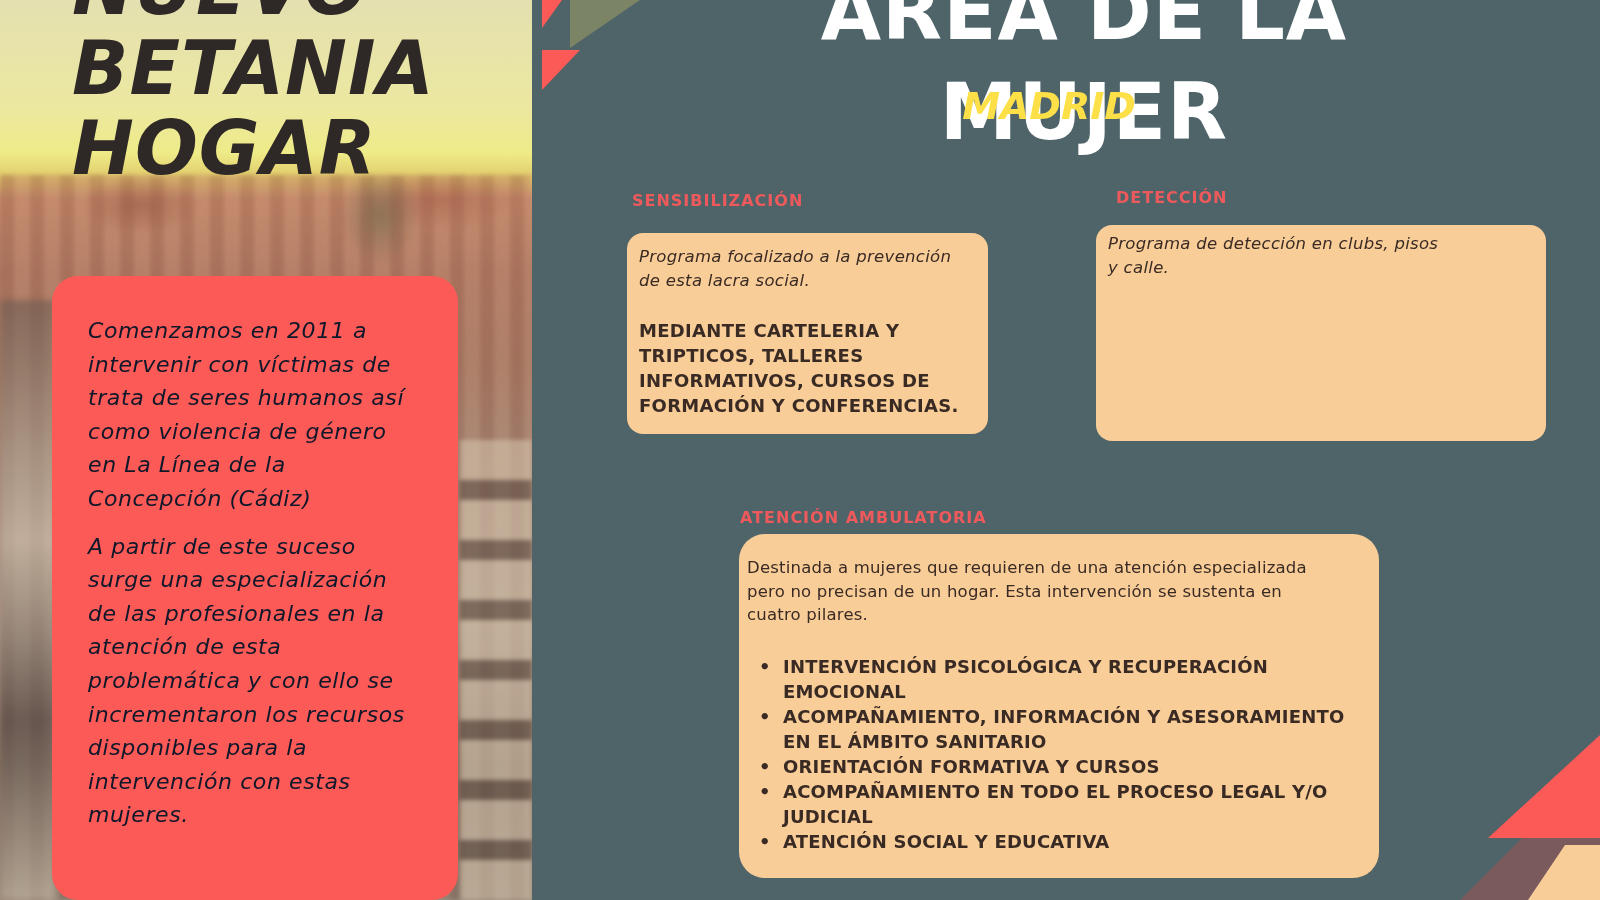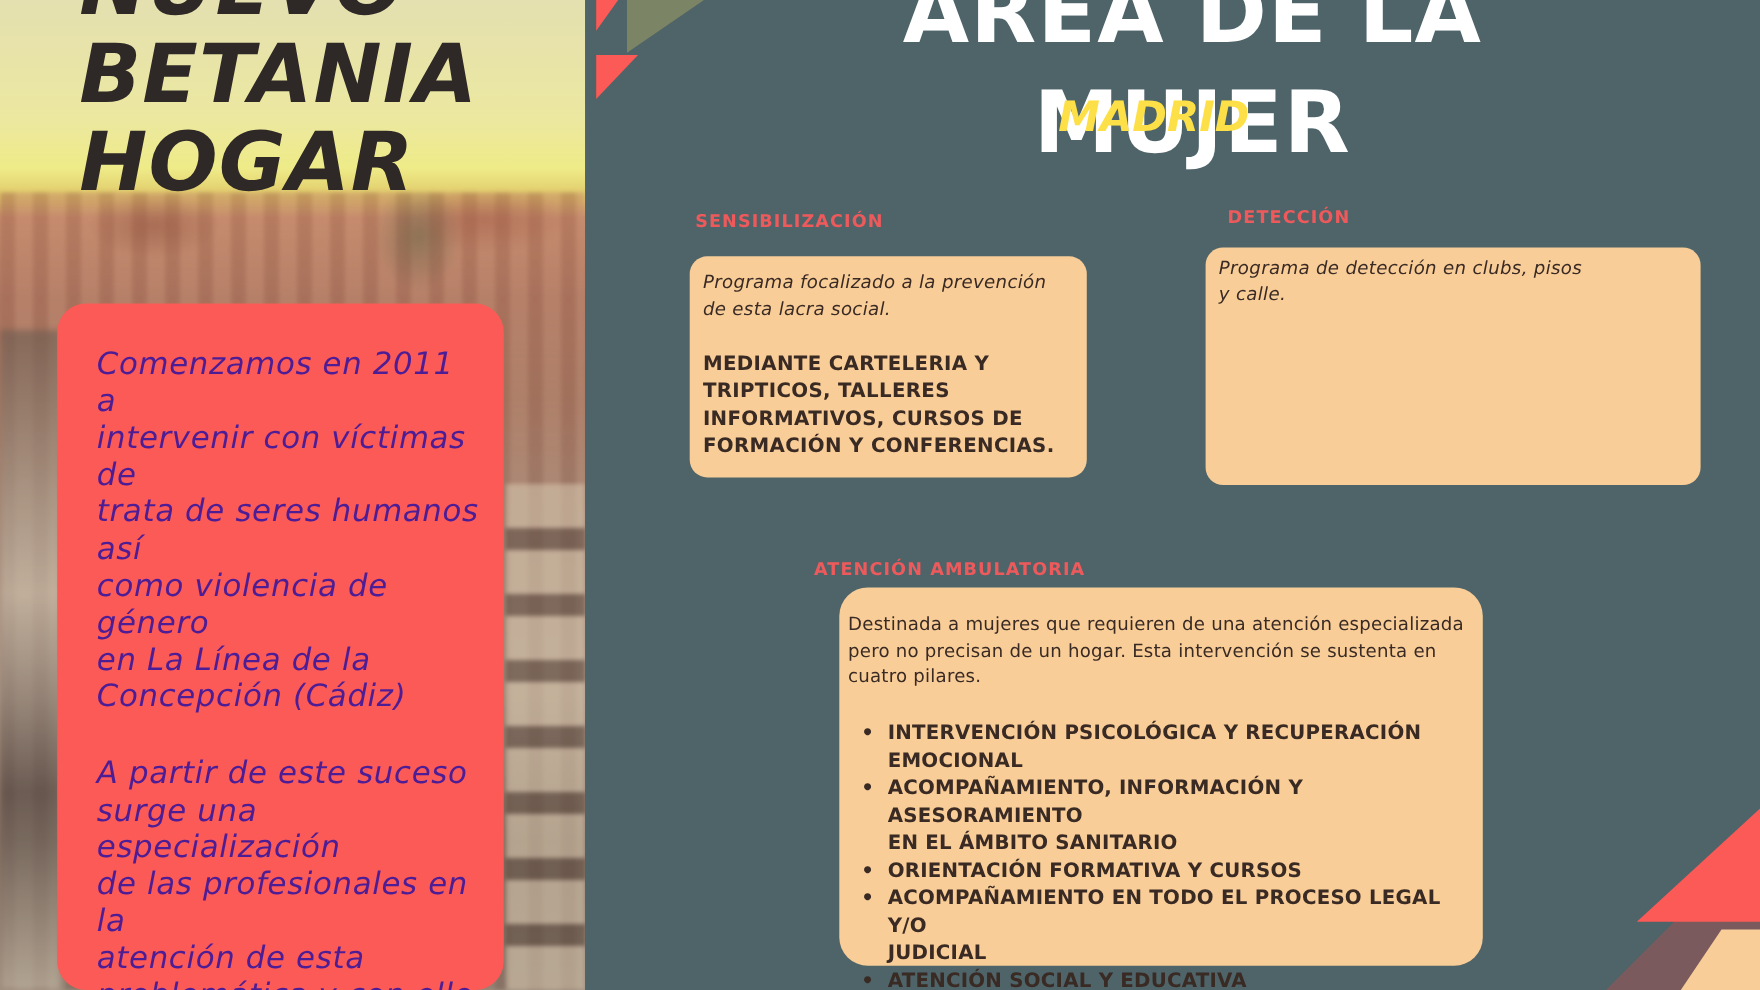--- a/index.html
+++ b/index.html
@@ -36,24 +36,24 @@
       font-family: "DejaVu Sans", sans-serif; font-weight: bold; font-style: italic;
       font-size: 74px; line-height: 80px; color: #2e2826; letter-spacing: 1px;
     }
     .red-card {
       position: absolute; left: 52px; top: 276px; width: 406px; height: 624px;
       background: #fc5a56; border-radius: 26px;
       padding: 38px 20px 0 36px;
     }
     .red-card p {
       font-family: "DejaVu Sans", sans-serif; font-style: italic;
-      font-size: 28px; line-height: 33.6px; color: #4c1d95; letter-spacing: 0.6px;
+      font-size: 22px; line-height: 33.6px; color: #0f172a; letter-spacing: 0.6px;
       white-space: pre-line;
     }
-    .red-card p + p { margin-top: 36px; }
+    .red-card p + p { margin-top: 14px; }
 
     
     .right-panel { position: absolute; left: 532px; top: 0; width: 1068px; height: 900px; background: #4e6469; overflow: hidden; }
     .deco { position: absolute; }
 
     .main-title {
       position: absolute; left: 664px; top: -38px; width: 840px; text-align: center;
       font-family: "DejaVu Sans", sans-serif; font-weight: bold; font-size: 78px;
       color: #ffffff; letter-spacing: 1px; line-height: 100px;
     }
@@ -149,21 +149,21 @@
 FORMACIÓN Y CONFERENCIAS.</div>
 </div>
 
 <div class="section-heading" style="left:1116px;top:183px">DETECCIÓN</div>
 <div class="card" style="left:1096px;top:225px;width:450px;height:216px;padding:7px 8px 0 12px">
   <div class="intro">Programa de detección en clubs, pisos
 y calle.</div>
 </div>
 
 <div class="section-heading" style="left:740px;top:503px;width:580px;text-align:left">ATENCIÓN AMBULATORIA</div>
-<div class="card card-amb" style="left:763px;top:534px;width:585px;height:344px;padding:22px 4px 0 8px;border-radius:26px">
+<div class="card card-amb" style="left:739px;top:534px;width:640px;height:344px;padding:22px 4px 0 8px;border-radius:26px">
   <div class="intro-plain">Destinada a mujeres que requieren de una atención especializada
 pero no precisan de un hogar. Esta intervención se sustenta en
 cuatro pilares.</div>
   <ul>
     <li><span class="bullet">•</span><span>INTERVENCIÓN PSICOLÓGICA Y RECUPERACIÓN
 EMOCIONAL</span></li>
     <li><span class="bullet">•</span><span>ACOMPAÑAMIENTO, INFORMACIÓN Y ASESORAMIENTO
 EN EL ÁMBITO SANITARIO</span></li>
     <li><span class="bullet">•</span><span>ORIENTACIÓN FORMATIVA Y CURSOS</span></li>
     <li><span class="bullet">•</span><span>ACOMPAÑAMIENTO EN TODO EL PROCESO LEGAL Y/O

